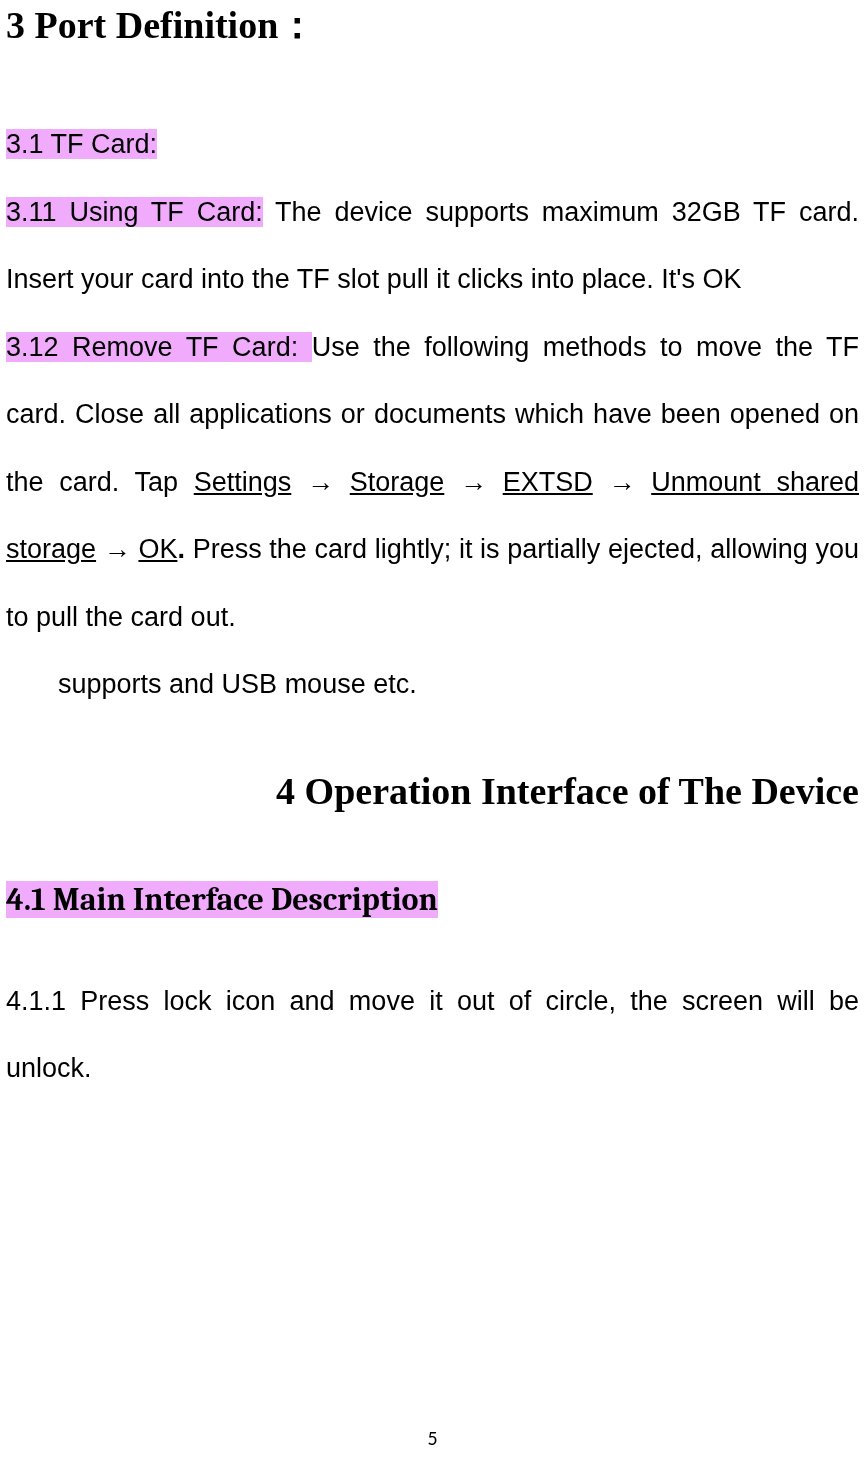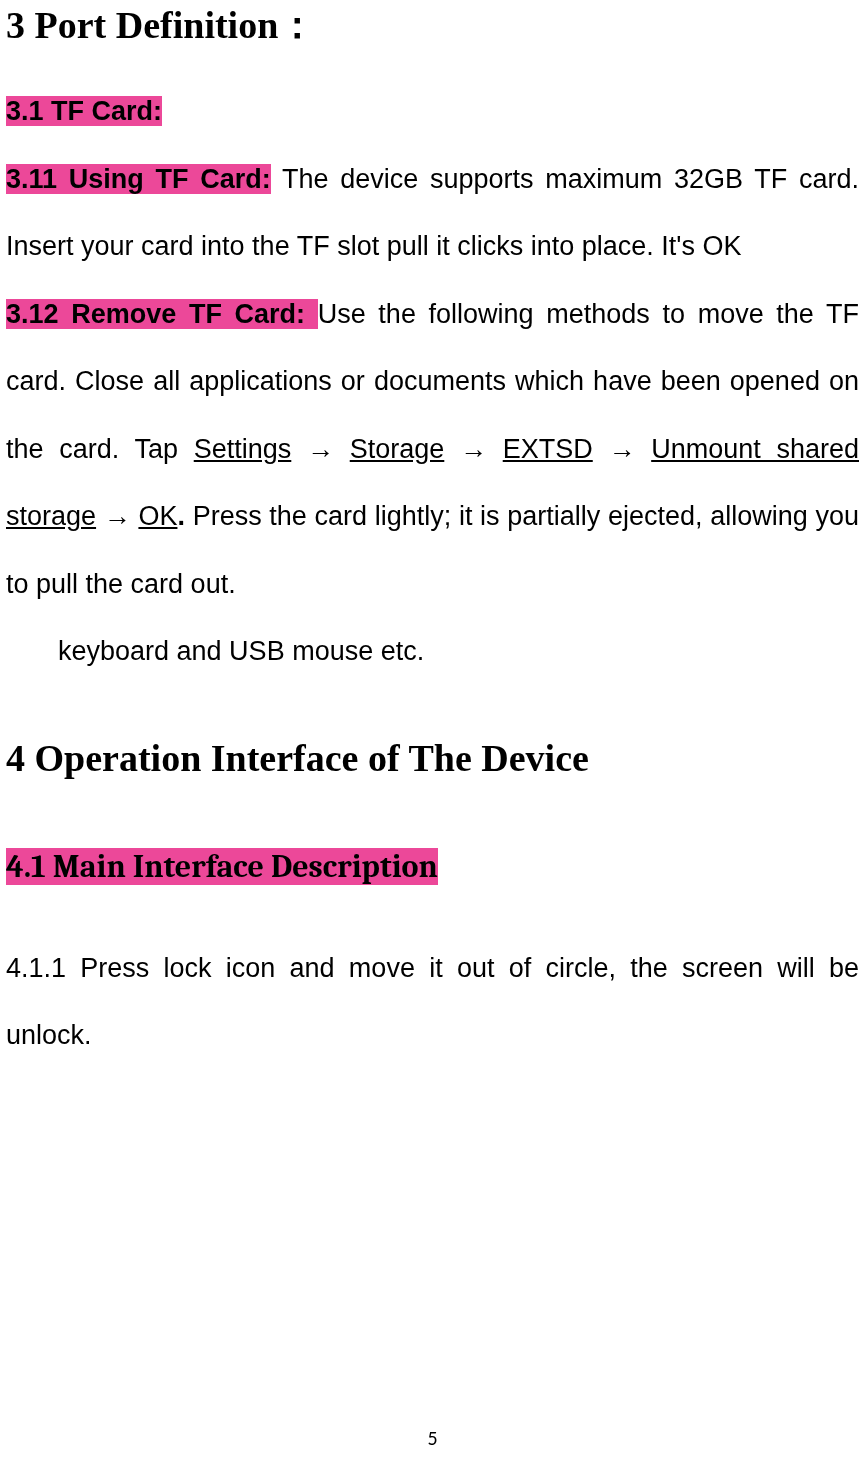--- a/index.html
+++ b/index.html
@@ -10,34 +10,34 @@
     font-family: Arial, "Helvetica Neue", sans-serif;
     color: #000000;
     padding: 0 6px;
     position: relative;
   }
   .serif { font-family: "Times New Roman", Times, serif; }
   .h1 {
     font-size: 38px;
     font-weight: bold;
     margin-top: 0px;
-    margin-bottom: 27px;
+    margin-bottom: 60px;
   }
   .h2 {
     font-family: Cambria, "Times New Roman", serif;
     font-size: 32px;
     font-weight: bold;
     margin-top: 60px;
     margin-bottom: 50px;
   }
   .body {
     font-size: 27px;
     line-height: 2.5;
   }
-  .hl { background: #ec4899; font-weight: bold; }
+  .hl { background: #f0abfc; }
   .ul { text-decoration: underline; }
   .justify { text-align: justify; }
   .indent { padding-left: 52px; }
   .page-num {
     position: absolute;
     bottom: 20px;
     left: 0; right: 0;
     text-align: center;
     font-family: Calibri, Arial, sans-serif;
     font-size: 20px;
@@ -56,26 +56,26 @@
   <p class="justify">
     <span class="hl">3.11 Using TF Card:</span><span> The device supports maximum 32GB TF card. Insert your card into the TF slot pull it clicks into place. It's OK</span>
   </p>
 
   <p class="justify">
     <span class="hl">3.12 Remove TF Card: </span><span>Use the following methods to move the TF card. Close all applications or documents which have been opened on the card. Tap </span><span class="ul">Settings</span><span> → </span><span class="ul">Storage</span><span> → </span><span class="ul">EXTSD</span><span> → </span><span class="ul">Unmount shared storage</span><span> → </span><span class="ul"> OK</span><b>.</b><span> Press the card lightly; it is partially ejected, allowing you to pull the card out.</span>
   </p>
 
 
   <p class="indent">
-    <span>keyboard and USB mouse etc.</span>
+    <span>supports and USB mouse etc.</span>
   </p>
 
 </div>
 
-<h1 class="h1 serif" style="margin-top:50px; margin-bottom:68px;">4 Operation Interface of The Device</h1>
+<h1 class="h1 serif" style="margin-top:50px; margin-bottom:68px;text-align:right;">4 Operation Interface of The Device</h1>
 
 <h2 class="h2">
   <span class="hl">4.1 Main Interface Description</span>
 </h2>
 
 <div class="body">
   <p class="justify">
     <span>4.1.1 Press lock icon and move it out of circle, the screen will be unlock.</span>
   </p>
 </div>

